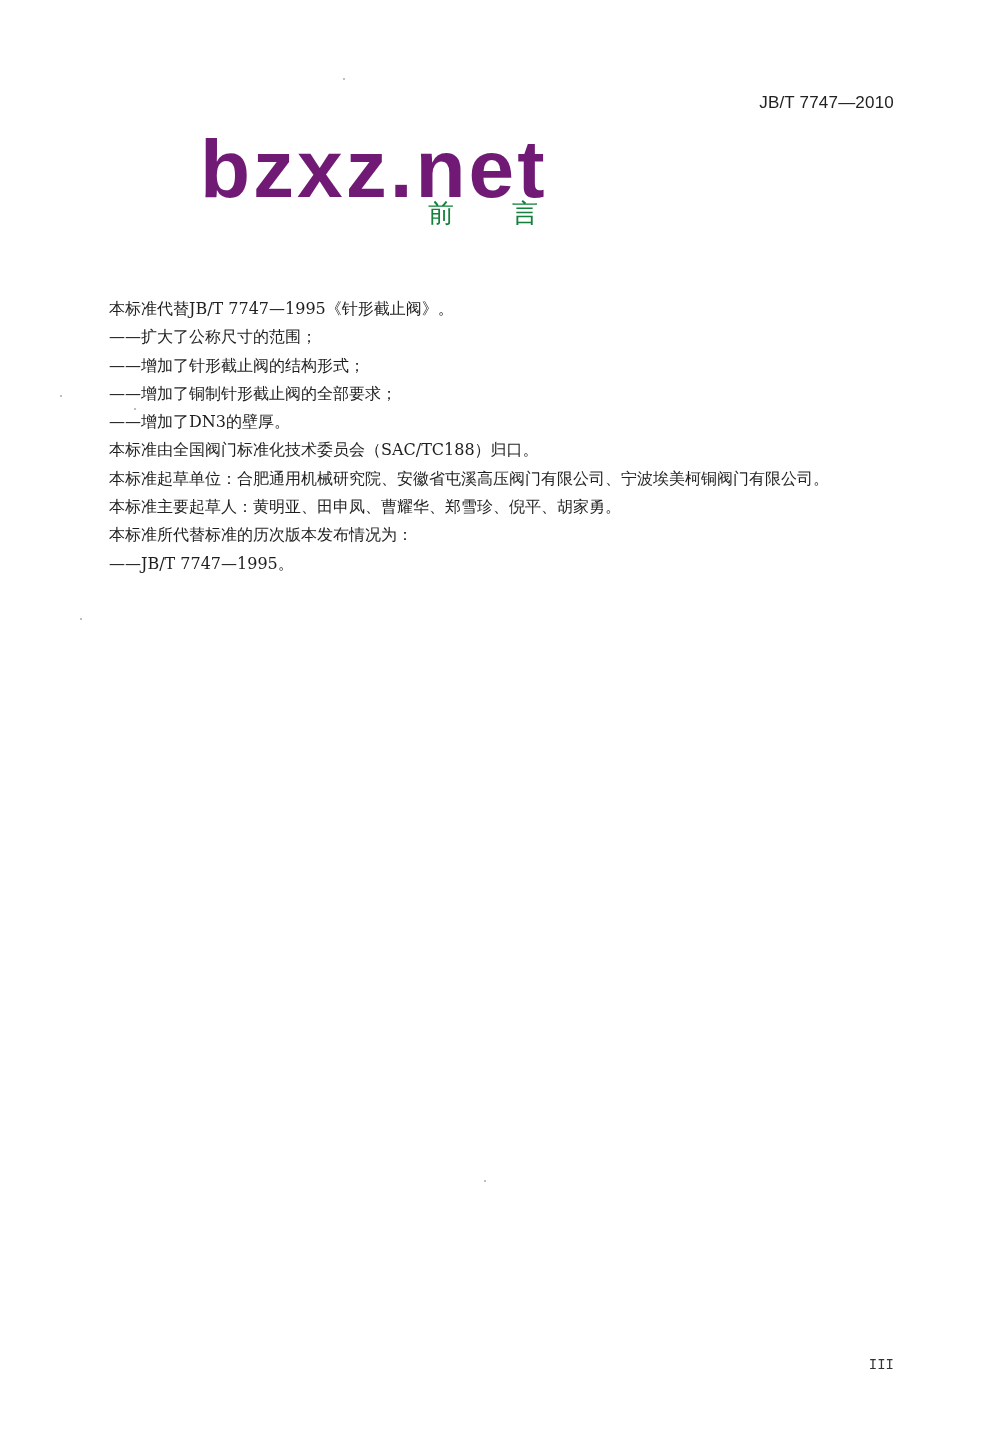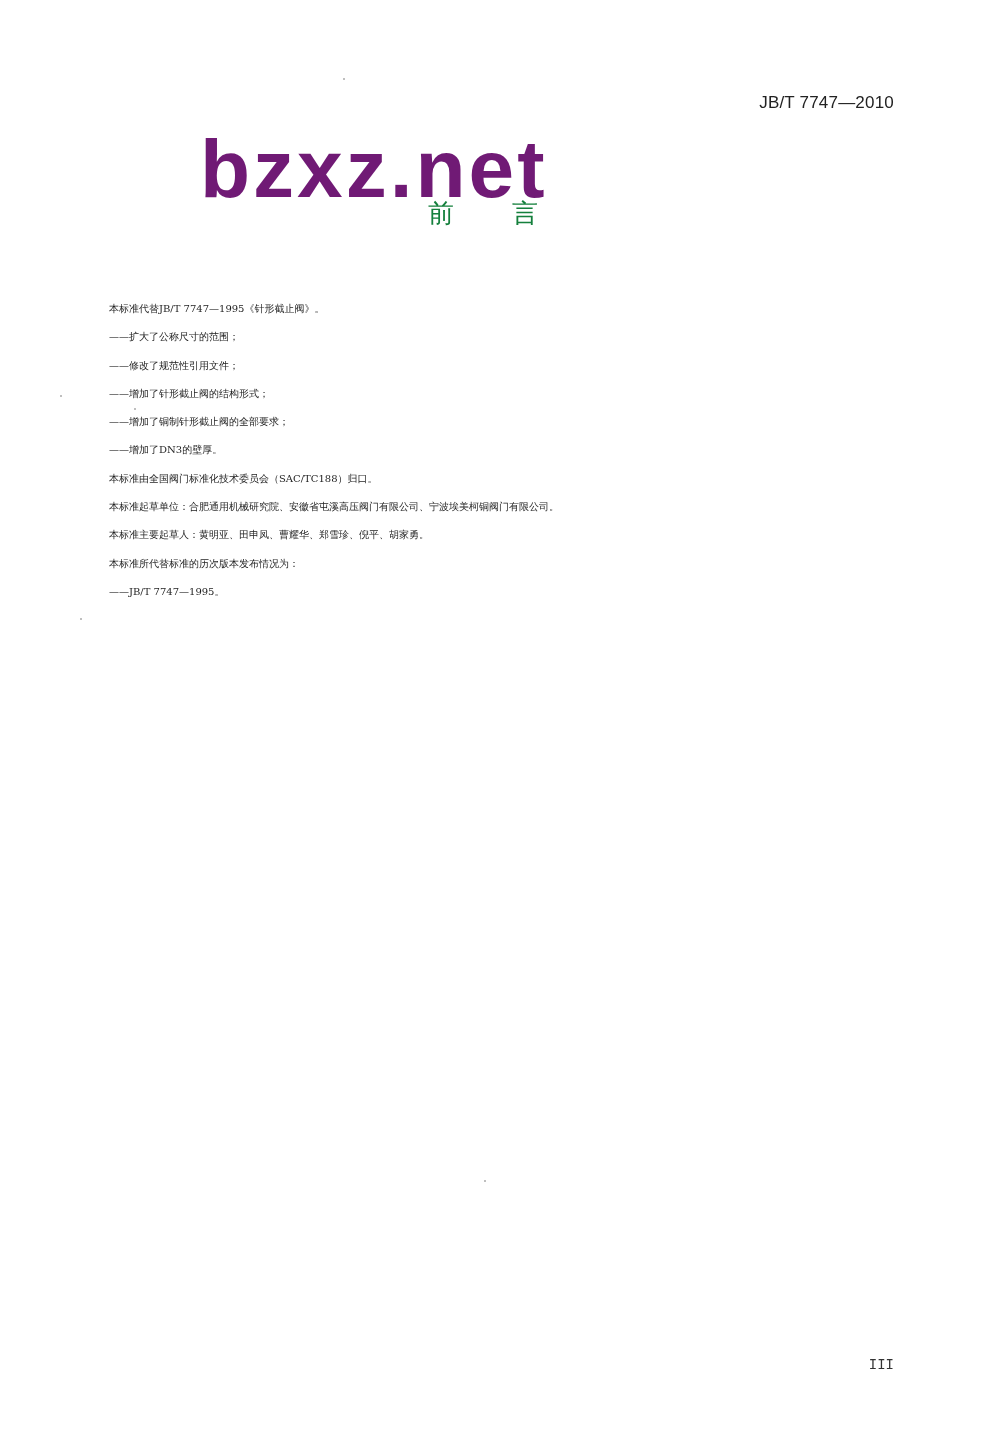--- a/index.html
+++ b/index.html
@@ -45,21 +45,21 @@
       font-size: 26px;
       color: #15803d;
       letter-spacing: 58px;
       line-height: 1;
     }
     .body-text {
       position: absolute;
       top: 295px;
       left: 72px;
       width: 826px;
-      font-size: 10px;
+      font-size: 16px;
       line-height: 28.3px;
     }
     .para {
       text-indent: 37px;
       margin: 0;
       white-space: normal;
       word-break: break-all;
     }
     .page-number {
       position: absolute;
@@ -82,21 +82,20 @@
 
 <div class="std-number">JB/T 7747—2010</div>
 
 <div class="watermark">bzxz.net</div>
 
 <div class="title">前言</div>
 
 <div class="body-text">
   <p class="para">本标准代替JB/T 7747—1995《针形截止阀》。</p>
   <p class="para">——扩大了公称尺寸的范围；</p>
-  <p class="para">——修改了规范性引用文件；</p>
   <p class="para">——增加了针形截止阀的结构形式；</p>
   <p class="para">——增加了铜制针形截止阀的全部要求；</p>
   <p class="para">——增加了DN3的壁厚。</p>
   <p class="para">本标准由全国阀门标准化技术委员会（SAC/TC188）归口。</p>
   <p class="para">本标准起草单位：合肥通用机械研究院、安徽省屯溪高压阀门有限公司、宁波埃美柯铜阀门有限公司。</p>
   <p class="para">本标准主要起草人：黄明亚、田申凤、曹耀华、郑雪珍、倪平、胡家勇。</p>
   <p class="para">本标准所代替标准的历次版本发布情况为：</p>
   <p class="para">——JB/T 7747—1995。</p>
 </div>
 

